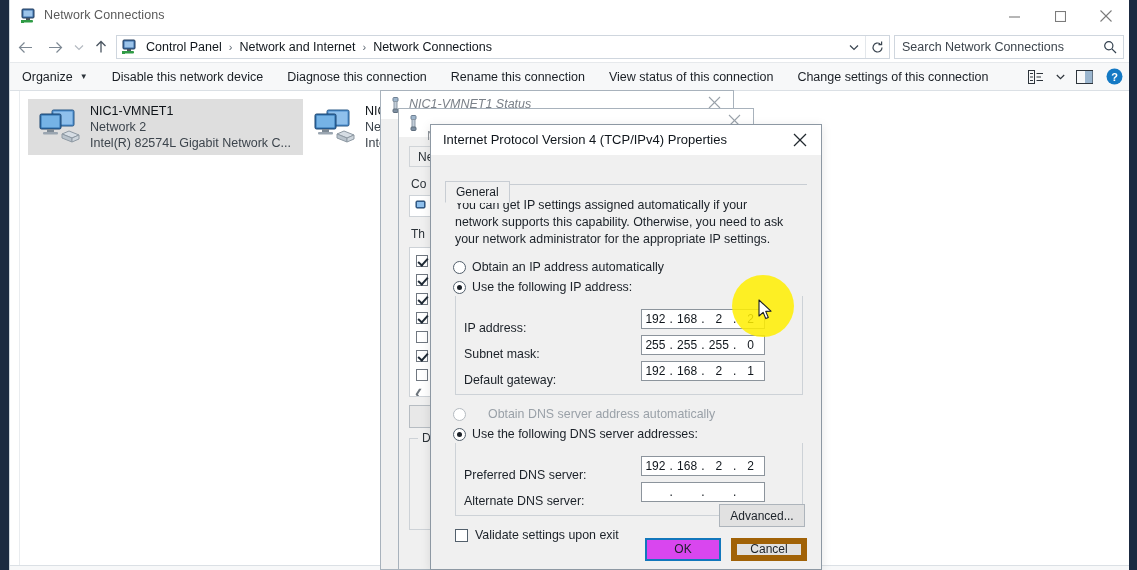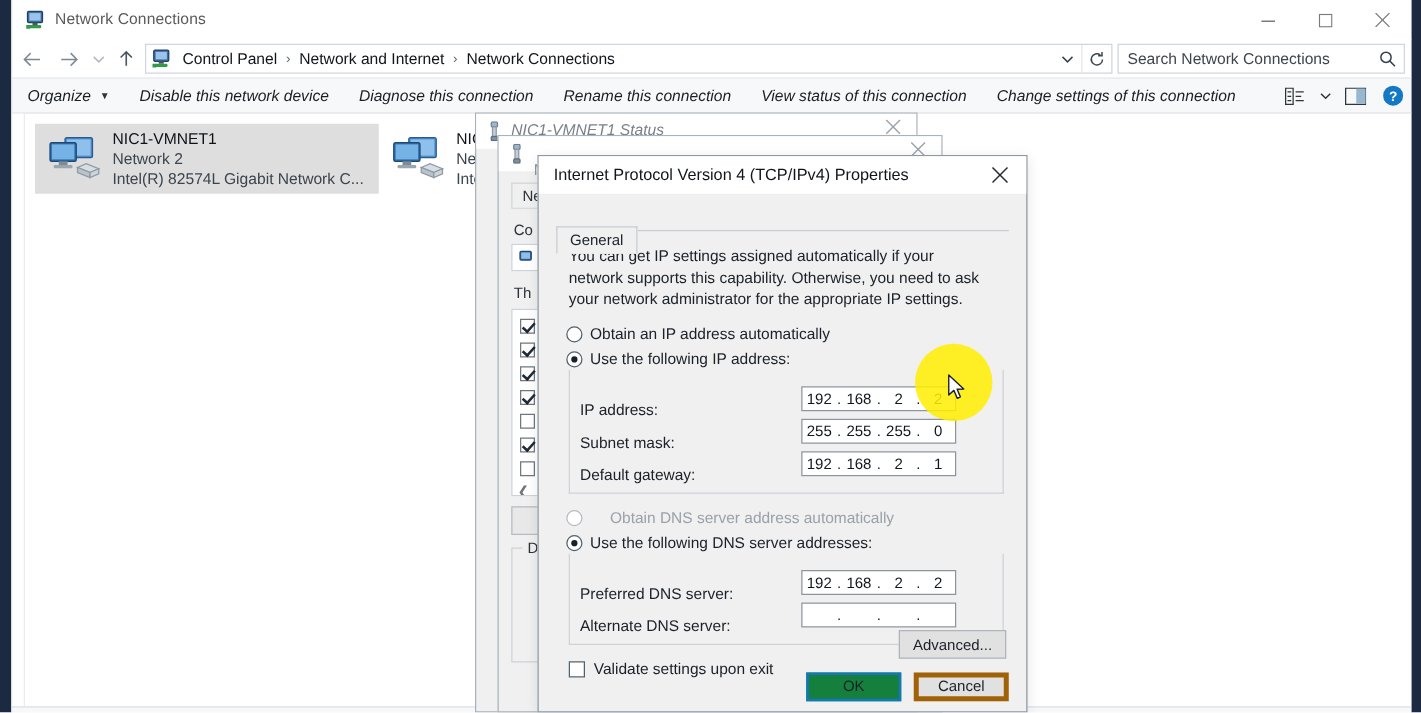--- a/index.html
+++ b/index.html
@@ -146,21 +146,20 @@
     background: #f7f8f9;
     border-top: 1px solid #e6e9ec;
     border-bottom: 1px solid #dbe0e5;
     display: flex; align-items: center;
   }
   .cmd-item {
     font-size: 12.5px; color: #1a1f25;
     padding: 0 12px; height: 25px;
     display: flex; align-items: center;
     white-space: nowrap;
-    font-style: italic;
   }
   .cmd-item .caret { margin-left: 7px; font-size: 8px; color: #2d343b; }
   .cmd-spacer { flex: 1; }
   .cmd-icon-btn {
     width: 30px; height: 29px;
     display: flex; align-items: center; justify-content: center;
     color: #2d343b;
   }
   .cmd-icon-btn.help { color: #1479c4; }
   .cmd-caret-btn {
@@ -465,27 +464,27 @@
   .ipv4-footer {
     position: absolute; left: 0; right: 0; bottom: 0;
     height: 40px;
     display: flex; align-items: center; justify-content: flex-end;
     padding-right: 14px;
     gap: 10px;
   }
   .btn {
     width: 76px; height: 23px;
     background: #e1e1e1;
-    border: 4px solid #a16207;
+    border: 6px solid #a16207;
     font-size: 12px; color: #1b2128;
     display: flex; align-items: center; justify-content: center;
   }
   .btn.default {
     border: 2px solid #1277bc;
-    background: #15803d;
+    background: #d946ef;
   }
 
   
   .click-halo {
     position: absolute;
     left: 732px; top: 275px;
     width: 62px; height: 62px;
     border-radius: 50%;
     background: #ffee00;
     opacity: .85;

